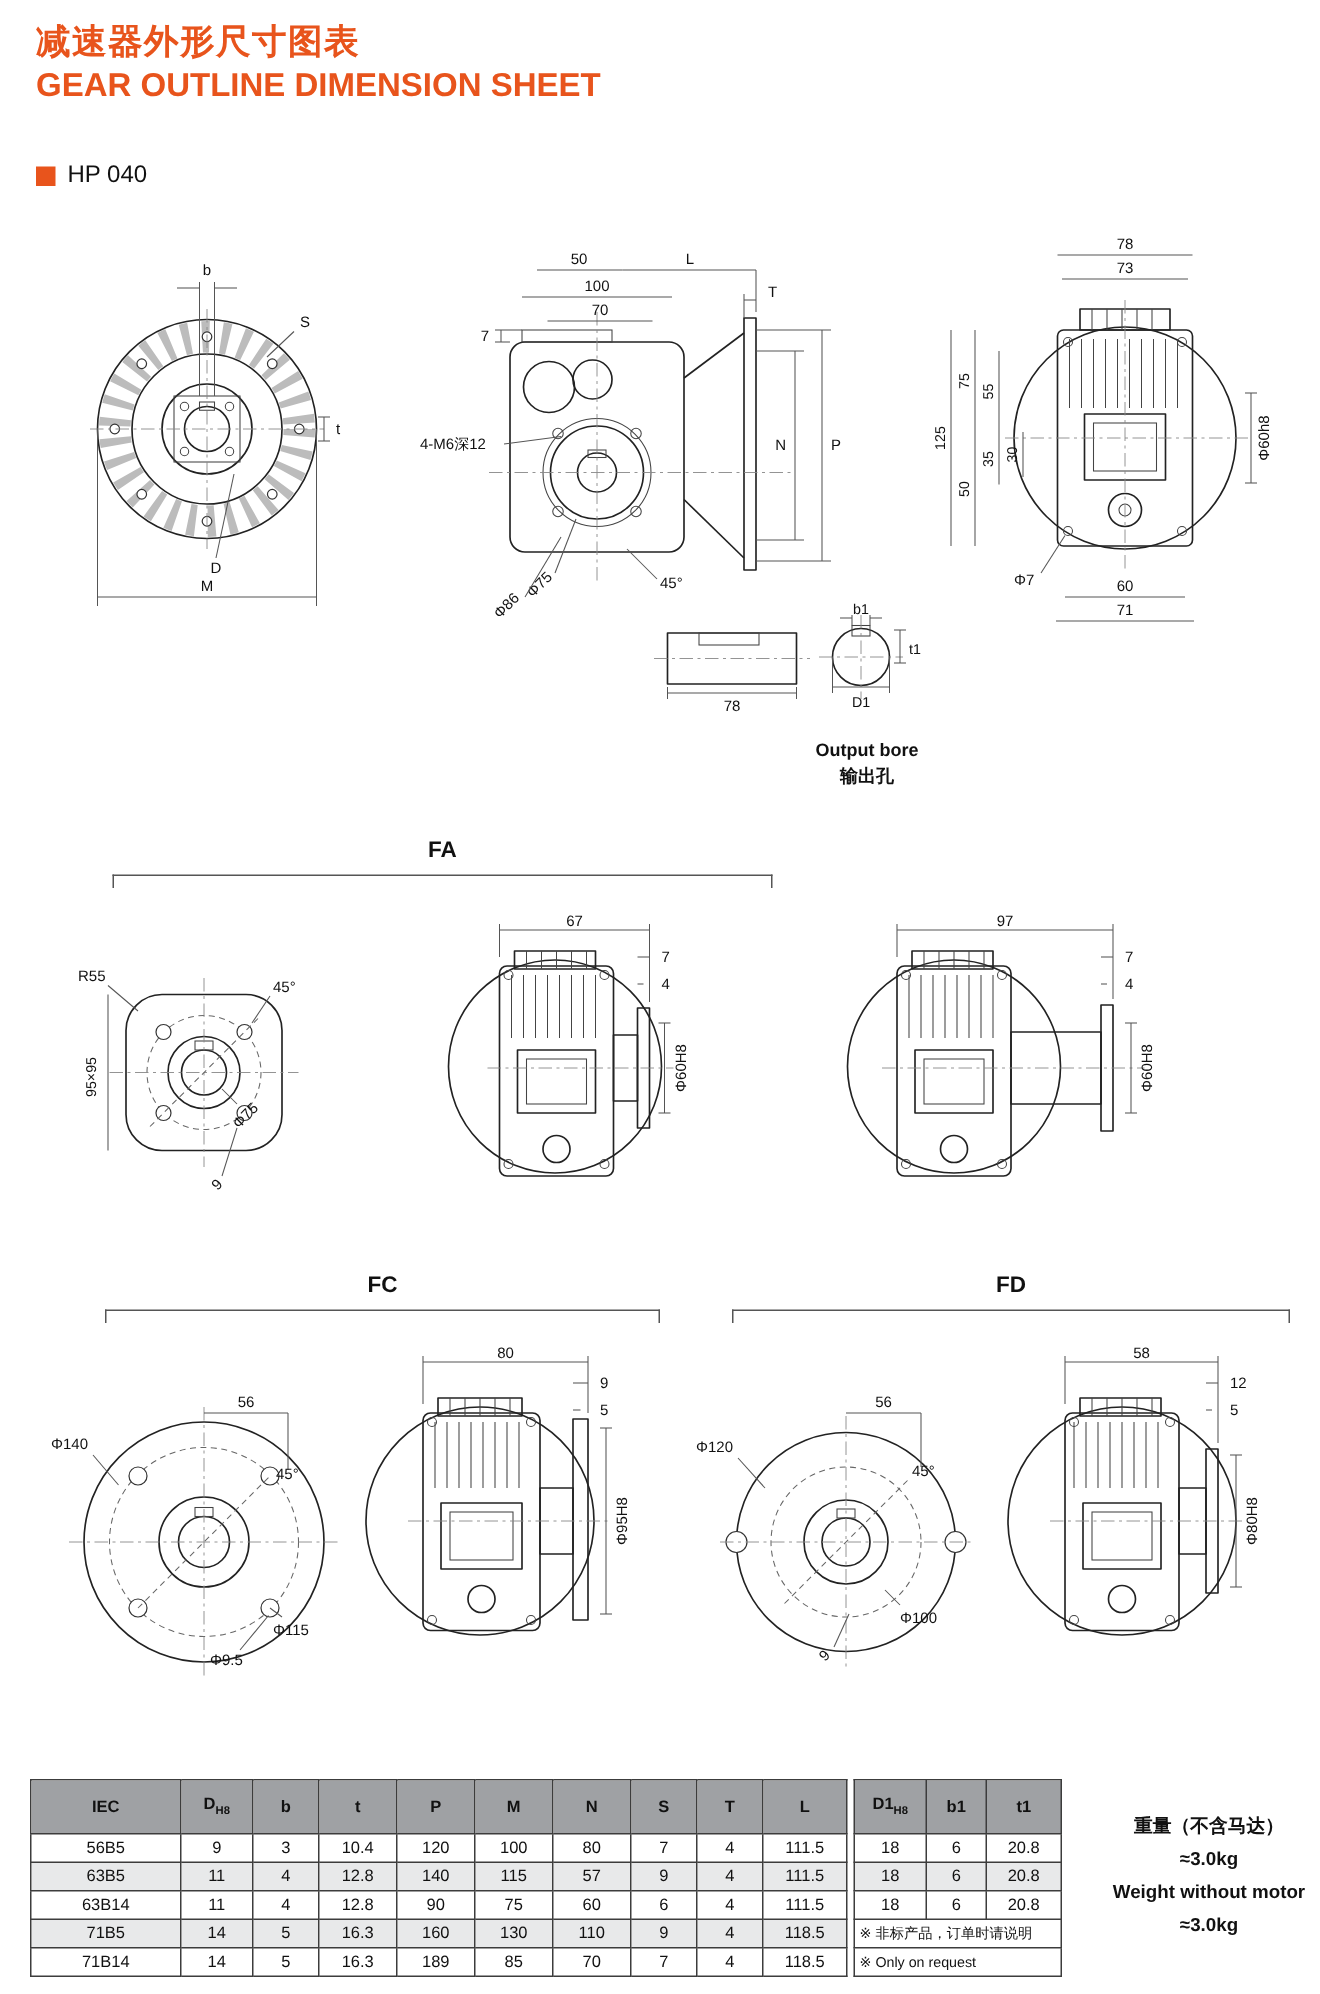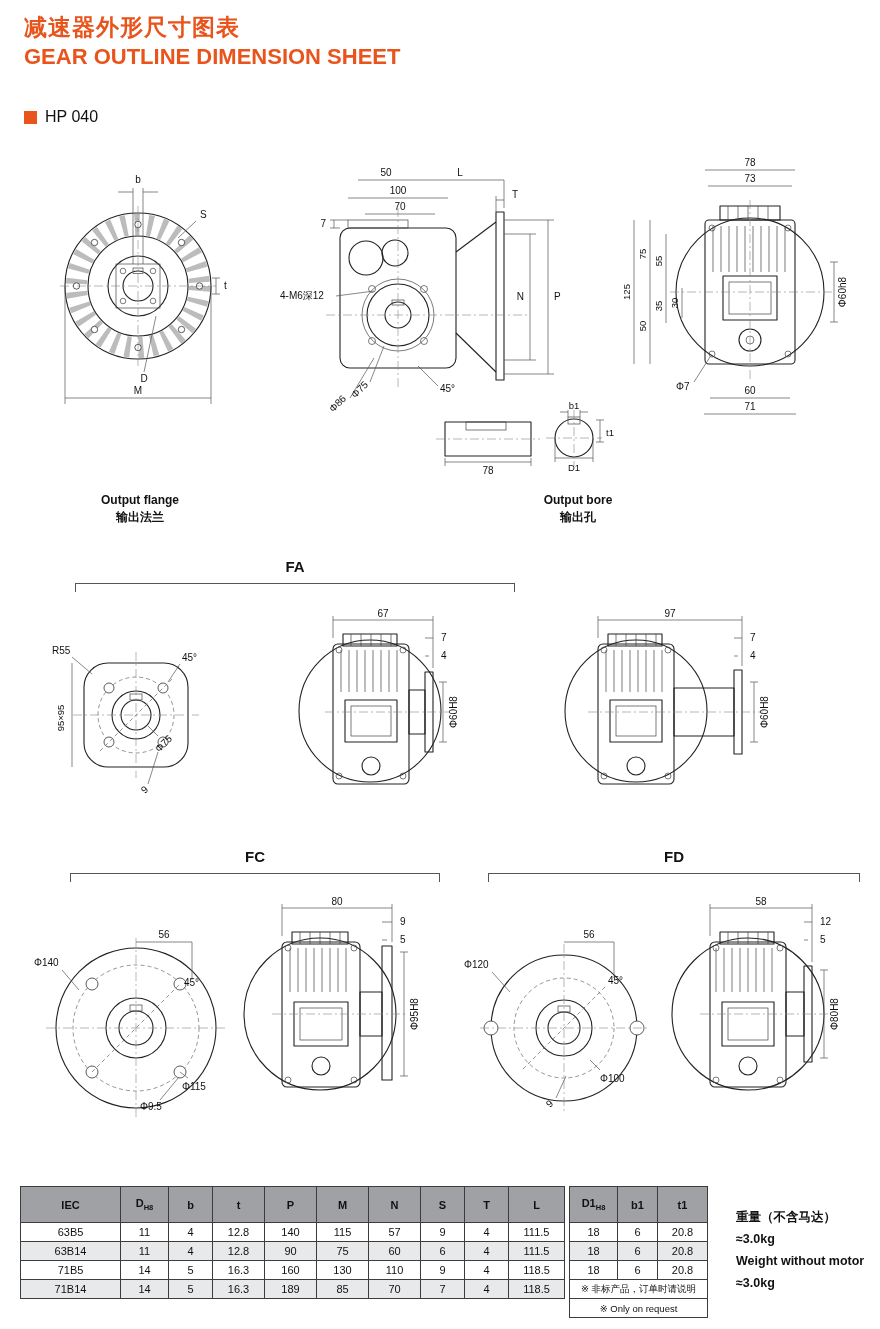--- a/index.html
+++ b/index.html
@@ -27,23 +27,23 @@
   .dash{fill:none;stroke:#666;stroke-width:0.7;stroke-dasharray:4 3;}
   .ring{fill:none;stroke:#bcbcbc;stroke-width:21;stroke-dasharray:5 8;}
   svg text{font-family:"Liberation Sans","DejaVu Sans",sans-serif;font-size:10px;fill:#111;}
   svg text.t9{font-size:9.5px;}
   
   .tablewrap{position:absolute;left:20px;top:1186px;display:flex;gap:4px;align-items:flex-start;}
   .tbl{border-collapse:collapse;table-layout:fixed;}
   .tbl th,.tbl td{border:1px solid #3c3c3c;font-size:11px;text-align:center;height:19px;padding:0;white-space:nowrap;overflow:hidden;}
   .tbl th{background:#9fa1a4;font-weight:bold;height:36px;}
   .tbl tbody tr:nth-child(even) td{background:#e8e9ea;}
-  .tbl td.note{background:#fff !important;text-align:center;font-size:9.5px;padding:0 3px;}
+  .tbl td.note{background:#fff !important;text-align:left;font-size:9.5px;padding:0 3px;}
   sub.fit{font-size:7.5px;}
-  .weight{position:absolute;left:736px;top:1206px;width:140px;font-weight:bold;font-size:12.5px;line-height:22px;}
+  .weight{position:absolute;left:736px;top:1206px;width:140px;text-align:center;font-weight:bold;font-size:12.5px;line-height:22px;}
 </style>
 </head>
 <body>
 
 <div class="page">
 
   <div class="title-zh">减速器外形尺寸图表</div>
   <div class="title-en">GEAR OUTLINE DIMENSION SHEET</div>
   <div class="model">
     <span class="sq"></span>
@@ -87,24 +87,20 @@
         <line class="dim" x1="174" y1="126" x2="182" y2="126"></line>
       <text x="186" y="121">t</text>
       <line class="dim" x1="106" y1="204" x2="118" y2="148"></line>
       <text x="106" y="214" text-anchor="middle">D</text>
       <line class="dim" x1="27" y1="118" x2="27" y2="236"></line>
         <line class="dim" x1="173" y1="118" x2="173" y2="236"></line>
       <line class="dim" x1="27" y1="230" x2="173" y2="230"></line>
       <text x="100" y="226" text-anchor="middle">M</text>
     </g>
   </svg>
-  <div class="caption" style="left:58px;top:492px;width:164px">
-    <div>Output flange</div>
-    <div>输出法兰</div>
-  </div>
 
   <svg style="left:278px;top:150px" width="320" height="272" viewBox="0 0 320 272">
     <g>
       <rect class="p" x="62" y="78" width="116" height="140" rx="10"></rect>
       <rect class="pt" x="70" y="70" width="60" height="8"></rect>
       <circle class="p" cx="88" cy="108" r="17"></circle>
       <circle class="p" cx="117" cy="103" r="13"></circle>
       <circle class="pt" cx="120" cy="165" r="36"></circle>
       <circle class="p" cx="120" cy="165" r="31"></circle>
       <circle class="p" cx="120" cy="165" r="13"></circle>
@@ -560,20 +556,32 @@
           <th>P</th>
           <th>M</th>
           <th>N</th>
           <th>S</th>
           <th>T</th>
           <th>L</th>
         </tr>
       </thead>
       <tbody>
         <tr>
+          <td>56B5</td>
+            <td>9</td>
+          <td>3</td>
+            <td>10.4</td>
+          <td>120</td>
+            <td>100</td>
+          <td>80</td>
+            <td>7</td>
+          <td>4</td>
+            <td>111.5</td>
+        </tr>
+        <tr>
           <td>63B5</td>
             <td>11</td>
           <td>4</td>
             <td>12.8</td>
           <td>140</td>
             <td>115</td>
           <td>57</td>
             <td>9</td>
           <td>4</td>
             <td>111.5</td>

